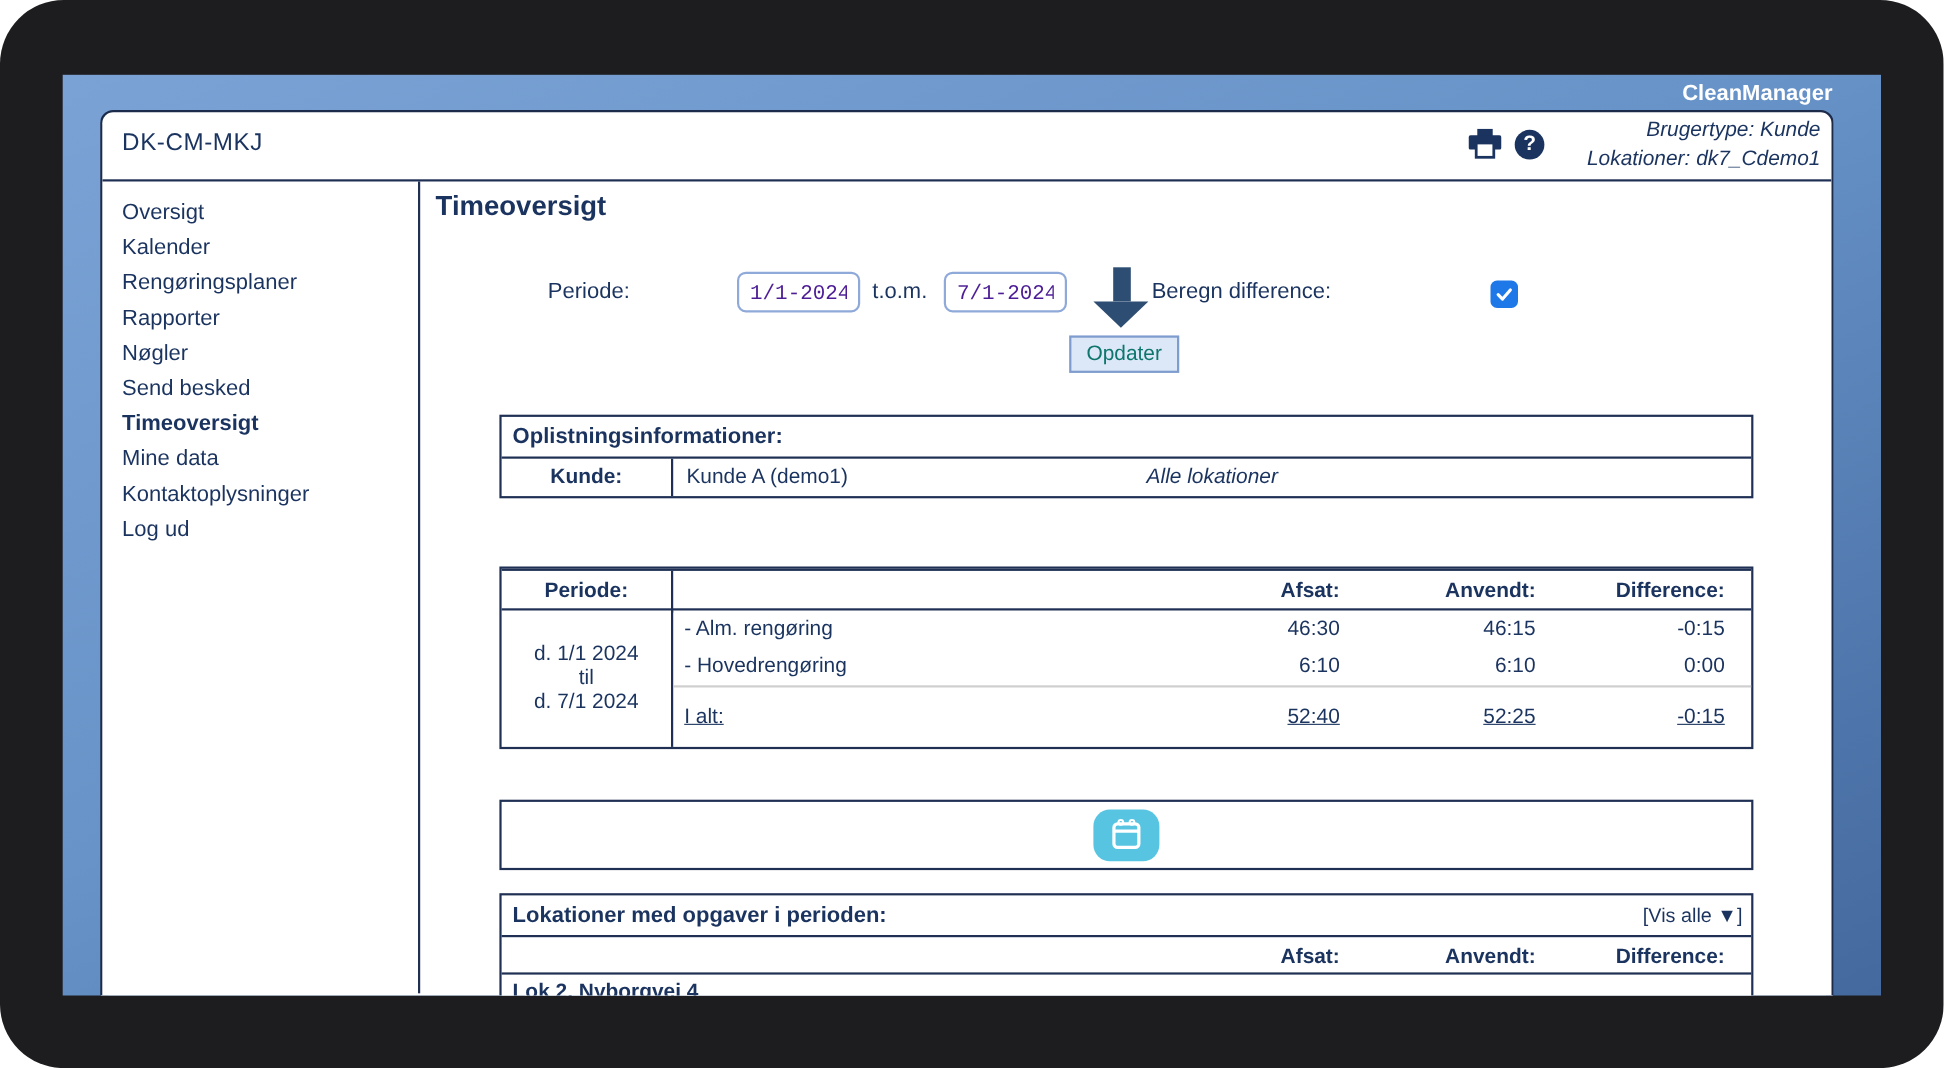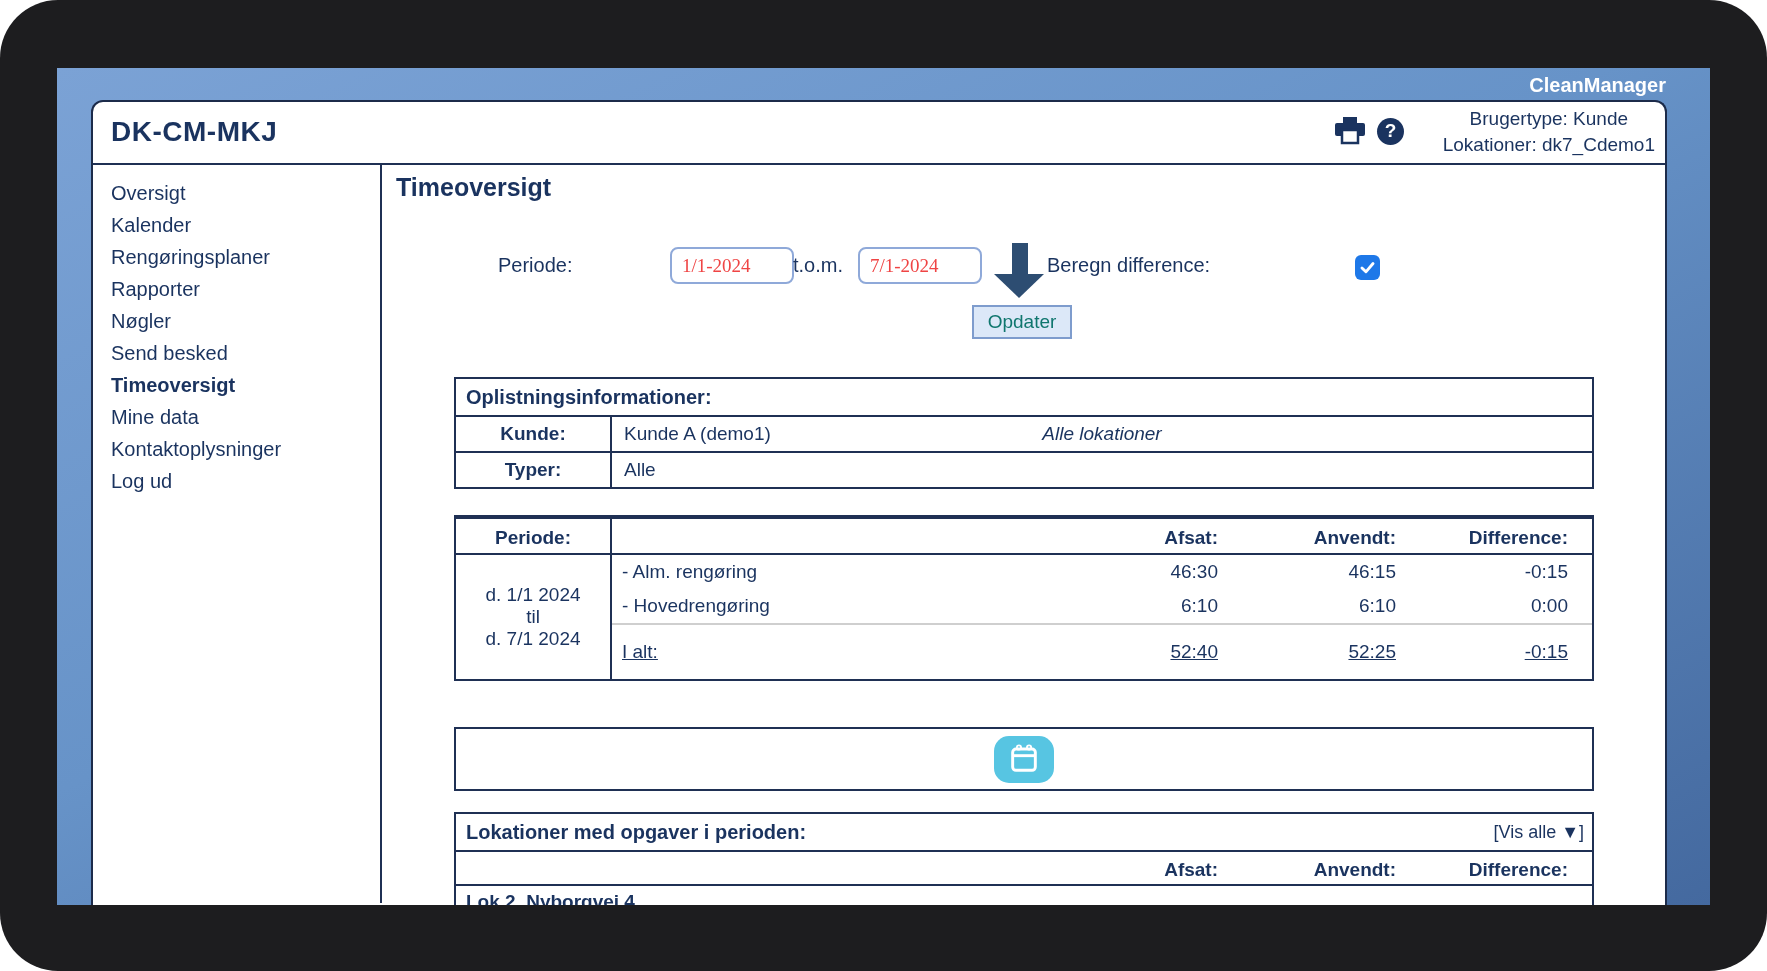--- a/index.html
+++ b/index.html
@@ -12,43 +12,43 @@
     position:absolute; left:57px; top:68px; width:1653px; height:837px;
     background:linear-gradient(155deg,#7ba2d5 0%, #6793c8 45%, #44699f 100%);
   }
   .brand { position:absolute; top:6px; right:44px; color:#fff; font-weight:bold; font-size:20px; }
   .panel {
     position:absolute; left:34px; top:32px; width:1576px; height:805px;
     background:#fff; border:2px solid #1c2b4a; border-bottom:none;
     border-radius:12px 12px 0 0; overflow:hidden; color:#1a335f;
   }
   .app-header { position:relative; height:63px; border-bottom:2px solid #1f3054; }
-  .app-title { position:absolute; left:18px; top:14px; font-size:28px; font-weight:bold; letter-spacing:.5px; }
+  .app-title { position:absolute; left:18px; top:14px; font-size:22px; font-weight:normal; letter-spacing:.5px; }
   .header-icons { position:absolute; right:261px; top:15px; display:flex; gap:12px; align-items:center; }
   .printer-icon { width:30px; height:28px; cursor:pointer; }
   .help-icon {
     width:27px; height:27px; border-radius:50%; background:#1a335f; color:#fff;
     font-weight:bold; font-size:19px; display:flex; align-items:center; justify-content:center; cursor:pointer;
   }
-  .user-info { position:absolute; right:10px; top:4px; text-align:center; font-size:19px; line-height:26px;margin-left:44px; }
+  .user-info { position:absolute; right:10px; top:4px; text-align:right; font-style:italic; font-size:19px; line-height:26px;margin-left:44px; }
   .app-body { display:flex; height:738px; }
   .sidebar { width:287px; padding:12px 0 0 18px; }
   .nav-item { font-size:20px; line-height:32px; cursor:pointer; }
   .nav-item.active { font-weight:bold; }
   .vdivider { width:2px; background:#1f3054; }
   .main { flex:1; position:relative; font-size:19px; }
   .main-title { position:absolute; left:14px; top:8px; font-size:25px; font-weight:bold; }
 
   .ctrl-label { position:absolute; top:82px; font-size:20px; line-height:37px; }
   .periode-label { left:116px; }
   .tom-label { left:411px; }
   .beregn-label { left:665px; }
   .date-input {
-    position:absolute; top:82px; width:124px; height:37px; border:2px solid #8fa9d9; border-radius:8px;
-    font-size:19px; padding:0 10px; color:#ef4444; font-family:Liberation Serif, serif; background:#fff; outline:none;
+    position:absolute; top:82px; width:112px; height:37px; border:2px solid #8fa9d9; border-radius:8px;
+    font-size:19px; padding:0 10px; color:#4c1d95; font-family:Liberation Mono, monospace; background:#fff; outline:none;
   }
   .from-input { left:288px; } .to-input { left:476px; }
   .big-arrow { position:absolute; left:612px; top:78px; width:51px; height:55px; }
   .big-arrow .stem { position:absolute; left:18px; top:0; width:16px; height:31px; background:#2d4d72; }
   .big-arrow .head { position:absolute; left:0; top:31px; width:0; height:0;
     border-left:25px solid transparent; border-right:25px solid transparent; border-top:24px solid #2d4d72; }
   .checkbox {
     position:absolute; left:973px; top:90px; width:25px; height:25px; background:#1e78e8;
     border-radius:6px; display:flex; align-items:center; justify-content:center; cursor:pointer;
   }
@@ -150,26 +150,20 @@
           </div>
           <button class="opdater-btn">Opdater</button>
 
           <div class="box t1">
             <div class="box-title">Oplistningsinformationer:</div>
             <div class="t1-row">
               <div class="t1-label">Kunde:</div>
               <div class="t1-content">
                 <span>Kunde A (demo1)</span>
                 <span class="t1-note">Alle lokationer</span>
-              </div>
-            </div>
-            <div class="t1-row">
-              <div class="t1-label">Typer:</div>
-              <div class="t1-content">
-                <span>Alle</span>
               </div>
             </div>
           </div>
 
           <div class="box t2">
             <div class="t2-header">
               <div class="c1">Periode:</div>
               <div></div>
               <div class="num">Afsat:</div>
               <div class="num">Anvendt:</div>

